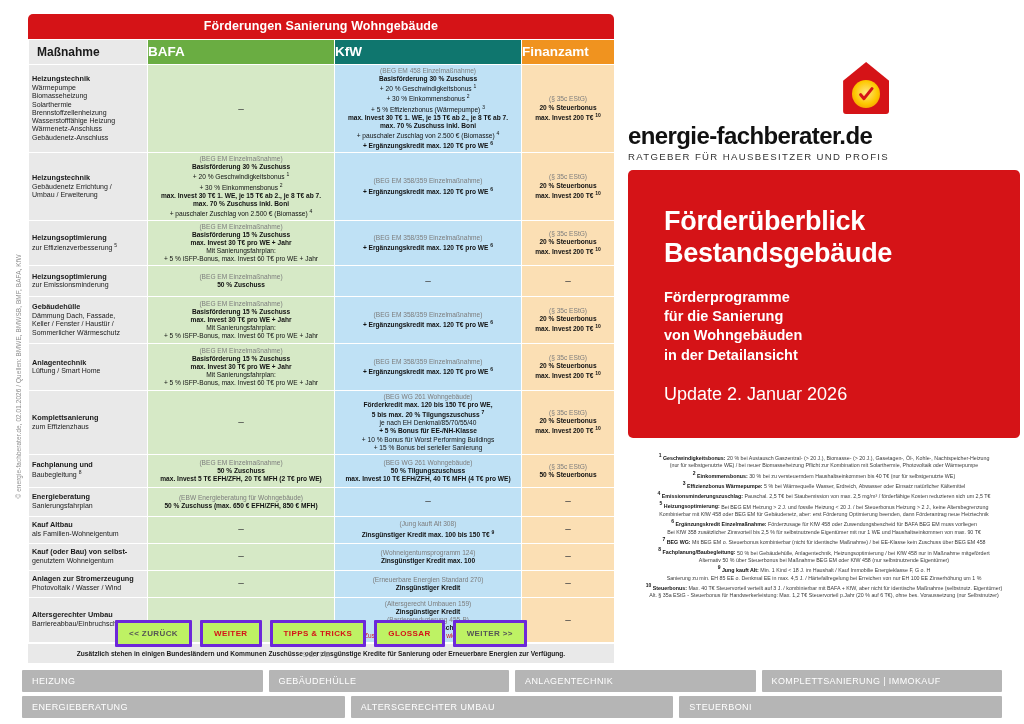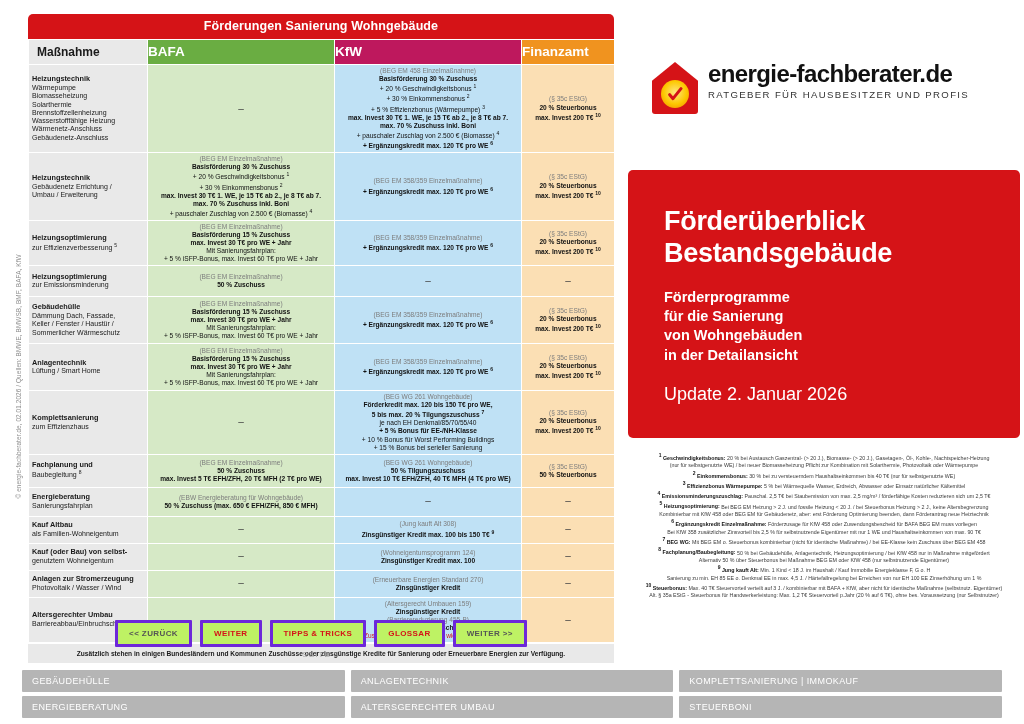--- a/index.html
+++ b/index.html
@@ -30,21 +30,21 @@
   table.grid td { vertical-align:middle; padding:2px 3px; }
 
   .col-m { width:118px; }
   .col-b { width:186px; }
   .col-k { width:186px; }
   .col-f { width:92px; }
 
   .hd { font-weight:bold; text-align:left; color:#fff; font-size:13.5px; padding:4px 0 5px; }
   .hd-m { background:#e9e9e9; color:#1a1a1a; text-align:left; padding-left:8px; font-size:12px;}
   .hd-b { background:#6aad42; }
-  .hd-k { background:#be185d; }
+  .hd-k { background:#0f766e; }
   .hd-f { background:#f0931f; }
 
   .c-m { background:#e9e9e9; padding-left:8px; font-size:7px; line-height:1.18; color:#1a1a1a; }
   .c-m b { font-size:7.3px; display:block; }
   .c-b { background:#d6e9c6; text-align:center; font-size:6.6px; line-height:1.22; color:#111; }
   .c-k { background:#bfe1f5; text-align:center; font-size:6.6px; line-height:1.22; color:#111; }
   .c-f { background:#fbdfb4; text-align:center; font-size:6.6px; line-height:1.22; color:#111; }
   .prog { color:#7d7d7d; }
   .dash { font-size:10px; color:#444; }
   .note-red { color:#d51317; }
@@ -59,21 +59,21 @@
   .btnrow { position:absolute; left:28px; top:620px; width:586px; display:flex; justify-content:center; gap:8px; }
   .btn {
     border:3px solid #6d28d9; background:#bef264; font-size:8px; font-weight:bold;
     letter-spacing:.4px; padding:6px 11px; color:#555; border-radius:1px;text-align:right;
   }
   .btn.red { color:#d51317; }
   .pagenum { position:absolute; left:28px; top:650px; width:586px; text-align:center;
              font-size:8px; color:#9b9b9b; letter-spacing:1px; }
 
   
-  .logo { position:absolute; left:652px; top:62px; display:flex; align-items:flex-start; gap:10px; }
+  .logo { position:absolute; left:628px; top:62px; display:flex; align-items:flex-end; gap:10px;flex-direction:column; }
   .logo-mark { position:relative; width:46px; height:52px; }
   .logo-house {
     position:absolute; left:0; top:0; width:46px; height:52px;
     background:#d51317;
     clip-path: polygon(50% 0%, 100% 36%, 100% 100%, 0% 100%, 0% 36%);
     border-radius:3px;
   }
   .logo-circle {
     position:absolute; left:9px; top:18px; width:28px; height:28px; border-radius:50%;
     background: radial-gradient(circle at 50% 45%, #ffe680 0%, #fdc800 55%, #f08000 100%);
@@ -261,20 +261,21 @@
       <div><b><span class="sup">8</span> Fachplanung/Baubegleitung:</b> 50 % bei Gebäudehülle, Anlagentechnik, Heizungsoptimierung / bei KfW 458 nur in Maßnahme mitgefördert</div>
       <div>Alternativ 50 % über Steuerbonus bei Maßnahme BEG EM oder KfW 458 (nur selbstnutzende Eigentümer)</div>
       <div><b><span class="sup">9</span> Jung kauft Alt:</b> Min. 1 Kind &lt; 18 J. im Haushalt / Kauf Immobilie Energieklasse F, G o. H</div>
       <div>Sanierung zu min. EH 85 EE o. Denkmal EE in max. 4,5 J. / Härtefallregelung bei Erreichen von nur EH 100 EE Zinserhöhung um 1 %</div>
       <div><b><span class="sup">10</span> Steuerbonus:</b> Max. 40 T€ Steuervorteil verteilt auf 3 J. / kombinierbar mit BAFA + KfW, aber nicht für identische Maßnahme (selbstnutz. Eigentümer)</div>
       <div>Alt. § 35a EStG - Steuerbonus für Handwerkerleistung: Max. 1,2 T€ Steuervorteil p.Jahr (20 % auf 6 T€), ohne bes. Voraussetzung (nur Selbstnutzer)</div>
     </div>
 
   <div class="navwrap">
     <div class="navrow" id="navrow1">
+        <div class="navbtn">HEIZUNG</div>
         <div class="navbtn">GEBÄUDEHÜLLE</div>
         <div class="navbtn">ANLAGENTECHNIK</div>
         <div class="navbtn">KOMPLETTSANIERUNG | IMMOKAUF</div>
       </div>
     <div class="navrow" id="navrow2">
         <div class="navbtn">ENERGIEBERATUNG</div>
         <div class="navbtn">ALTERSGERECHTER UMBAU</div>
         <div class="navbtn">STEUERBONI</div>
       </div>
   </div>

